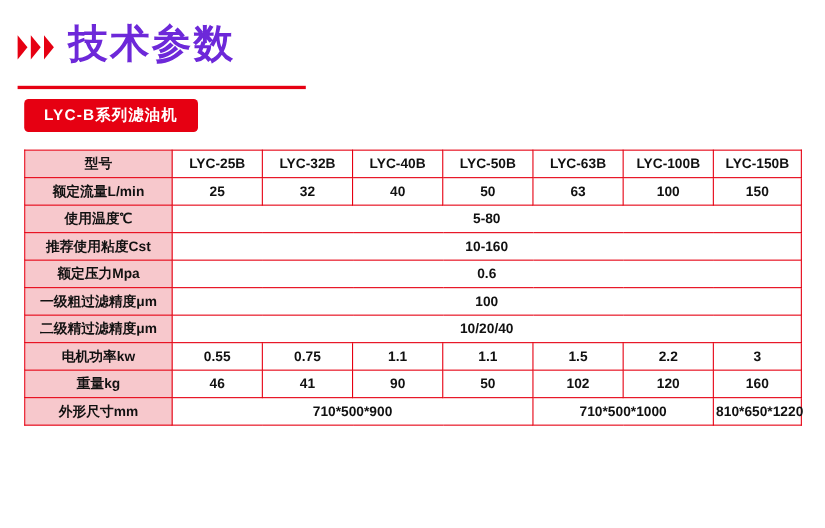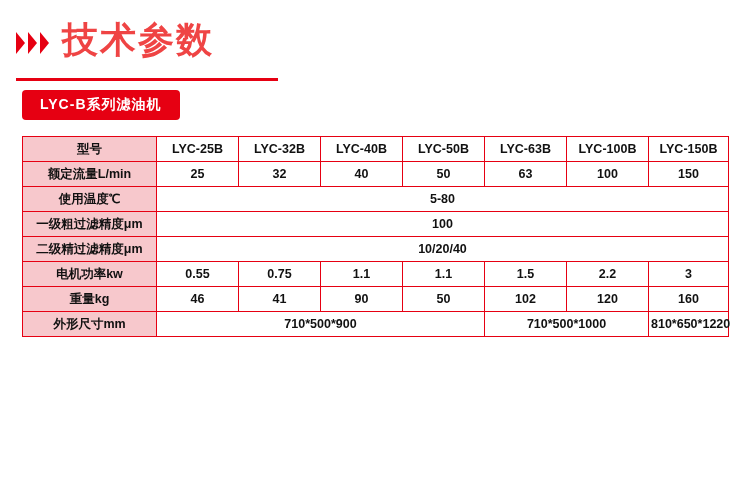--- a/index.html
+++ b/index.html
@@ -33,21 +33,21 @@
     width: 0; height: 0;
     border-top: 11px solid transparent;
     border-bottom: 11px solid transparent;
     border-left: 9px solid #e60012;
   }
   .title-cn {
     position: absolute;
     left: 62px; top: 4px;
     font-size: 36px;
     font-weight: bold;
-    color: #ef4444;
+    color: #6d28d9;
     letter-spacing: 2px;
     line-height: 44px;
     white-space: nowrap;
   }
   .title-rule {
     position: absolute;
     left: 16px; top: 64px;
     width: 262px; height: 3px;
     background: #e60012;
   }
@@ -158,20 +158,28 @@
             <td class="val">50</td>
             <td class="val">63</td>
             <td class="val">100</td>
             <td class="val">150</td>
           </tr>
           <tr>
             <td class="rowhead">使用温度℃</td>
             <td class="span" colspan="7">5-80</td>
           </tr>
           <tr>
+            <td class="rowhead">推荐使用粘度Cst</td>
+            <td class="span" colspan="7">10-160</td>
+          </tr>
+          <tr>
+            <td class="rowhead">额定压力Mpa</td>
+            <td class="span" colspan="7">0.6</td>
+          </tr>
+          <tr>
             <td class="rowhead">一级粗过滤精度μm</td>
             <td class="span" colspan="7">100</td>
           </tr>
           <tr>
             <td class="rowhead">二级精过滤精度μm</td>
             <td class="span" colspan="7">10/20/40</td>
           </tr>
           <tr>
             <td class="rowhead">电机功率kw</td>
             <td class="val">0.55</td>

